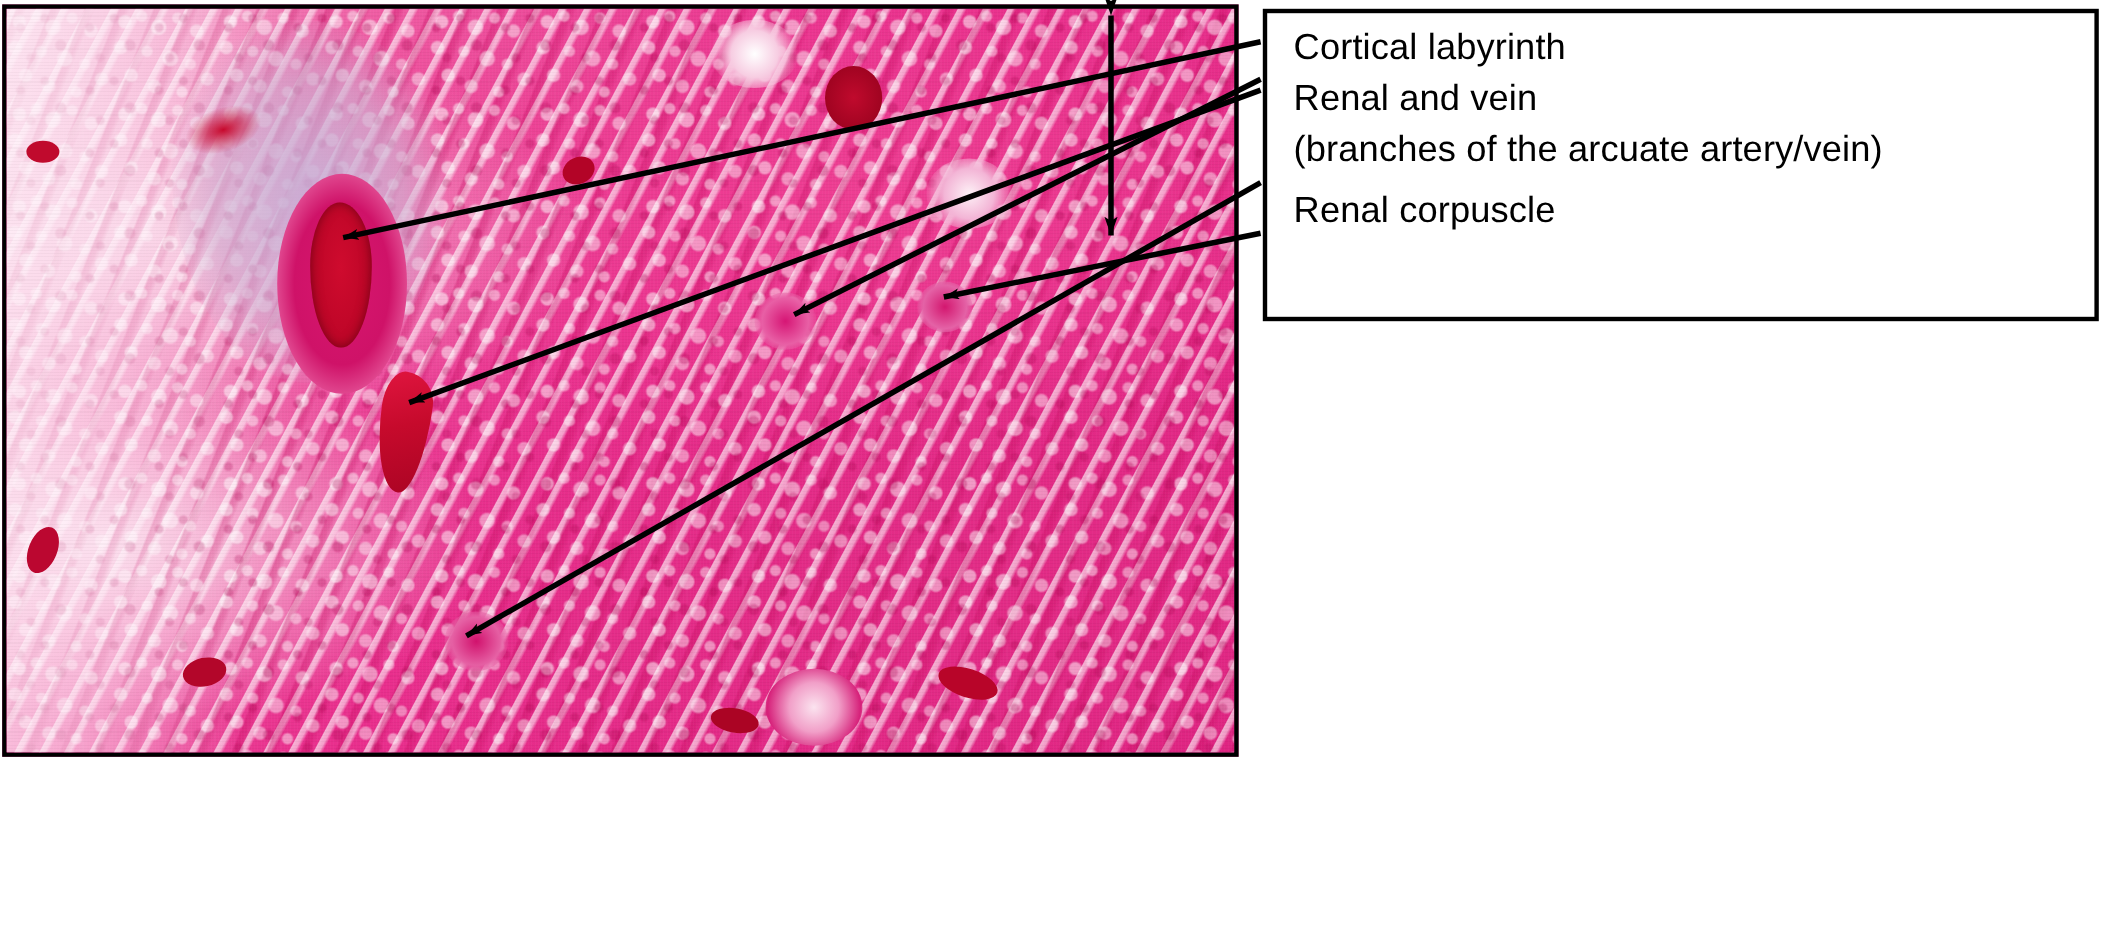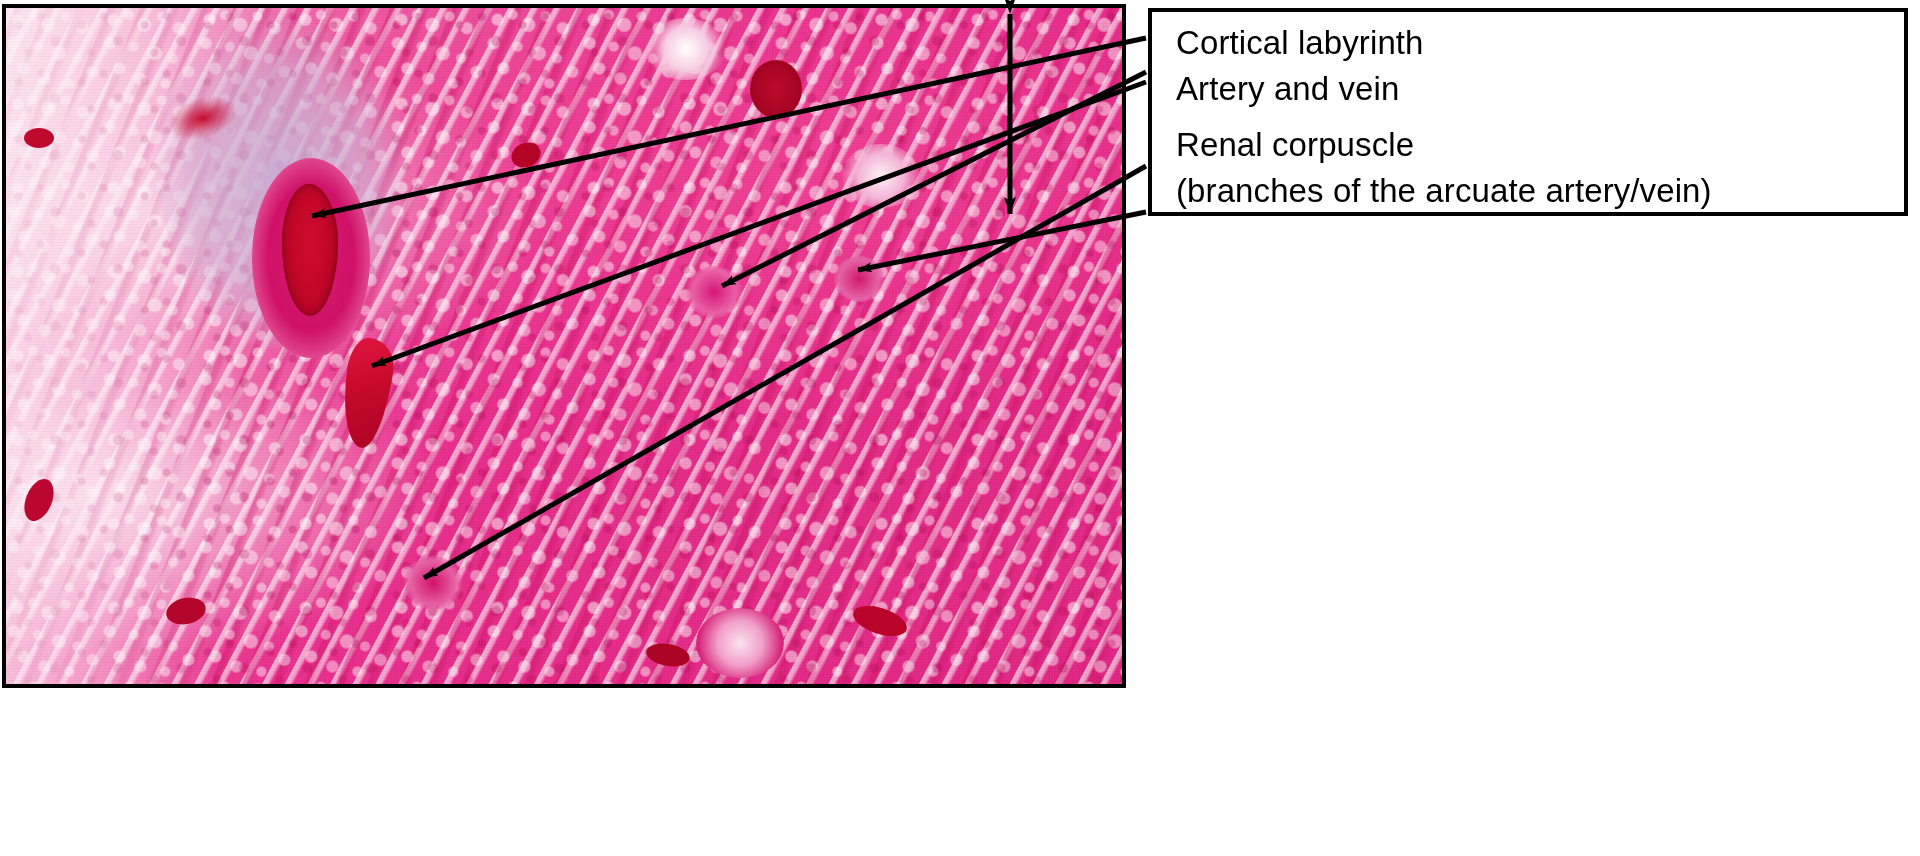--- a/index.html
+++ b/index.html
@@ -154,21 +154,21 @@
     left:836px;top:136px;width:78px;height:64px;
     background:radial-gradient(circle,#fdf0f6 0%,#f3b5d6 45%,rgba(243,181,214,0) 80%);
     border-radius:50%;
   }
 
   
   #overlay{position:absolute;left:0;top:0;width:1920px;height:856px;pointer-events:none;}
 
   
   .labelbox{
-    position:absolute;left:1148px;top:8px;width:760px;height:208px;
+    position:absolute;left:1148px;top:8px;width:760px;height:284px;
     background:#fff;border:4px solid #000;box-sizing:border-box;
   }
   .labels{position:absolute;left:24px;top:8px;right:8px;}
   .lbl{
     font-size:33px;line-height:46px;color:#000;white-space:nowrap;
     font-family:"Liberation Sans", sans-serif;letter-spacing:.1px;
   }
   .lbl.gap{margin-top:10px;}
 </style>
 </head>
@@ -203,23 +203,23 @@
       <div class="blob rbc-d"></div>
       <div class="blob rbc-e"></div>
       <div class="blob rbc-f"></div>
       <div class="blob rbc-g"></div>
     </div>
   </div>
 
   <div class="labelbox">
     <div class="labels">
       <div class="lbl">Cortical labyrinth</div>
-      <div class="lbl">Artery and vein</div>
+      <div class="lbl">Renal and vein</div>
+      <div class="lbl">(branches of the arcuate artery/vein)</div>
       <div class="lbl gap">Renal corpuscle</div>
-      <div class="lbl">(branches of the arcuate artery/vein)</div>
     </div>
   </div>
 
   <svg id="overlay" viewBox="0 0 1920 856">
     <defs>
       <marker id="ah" markerWidth="16" markerHeight="16" refX="14" refY="5" orient="auto" markerUnits="userSpaceOnUse">
         <path d="M14,5 L0,0 L3.4,5 L0,10 Z" fill="#000"></path>
       </marker>
       <marker id="ahUp" markerWidth="20" markerHeight="20" refX="17" refY="6" orient="auto" markerUnits="userSpaceOnUse">
         <path d="M17,6 L0,0 L4,6 L0,12 Z" fill="#000"></path>

